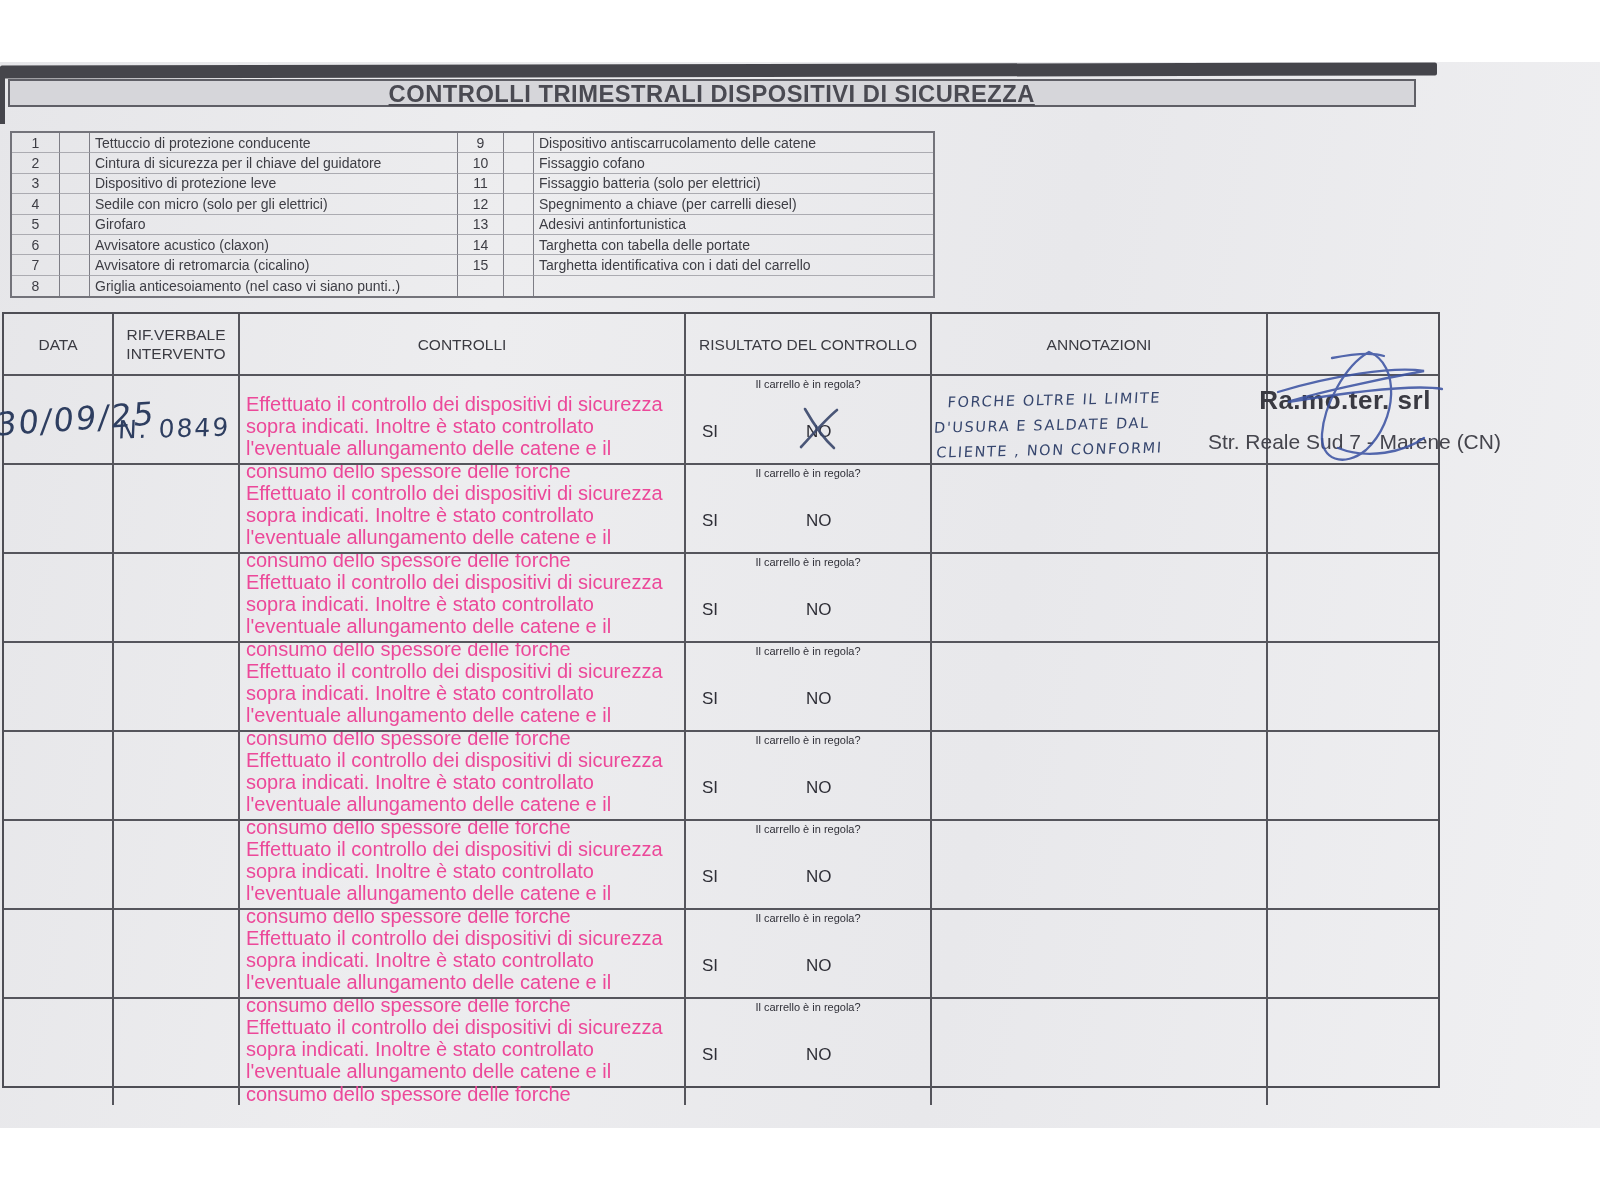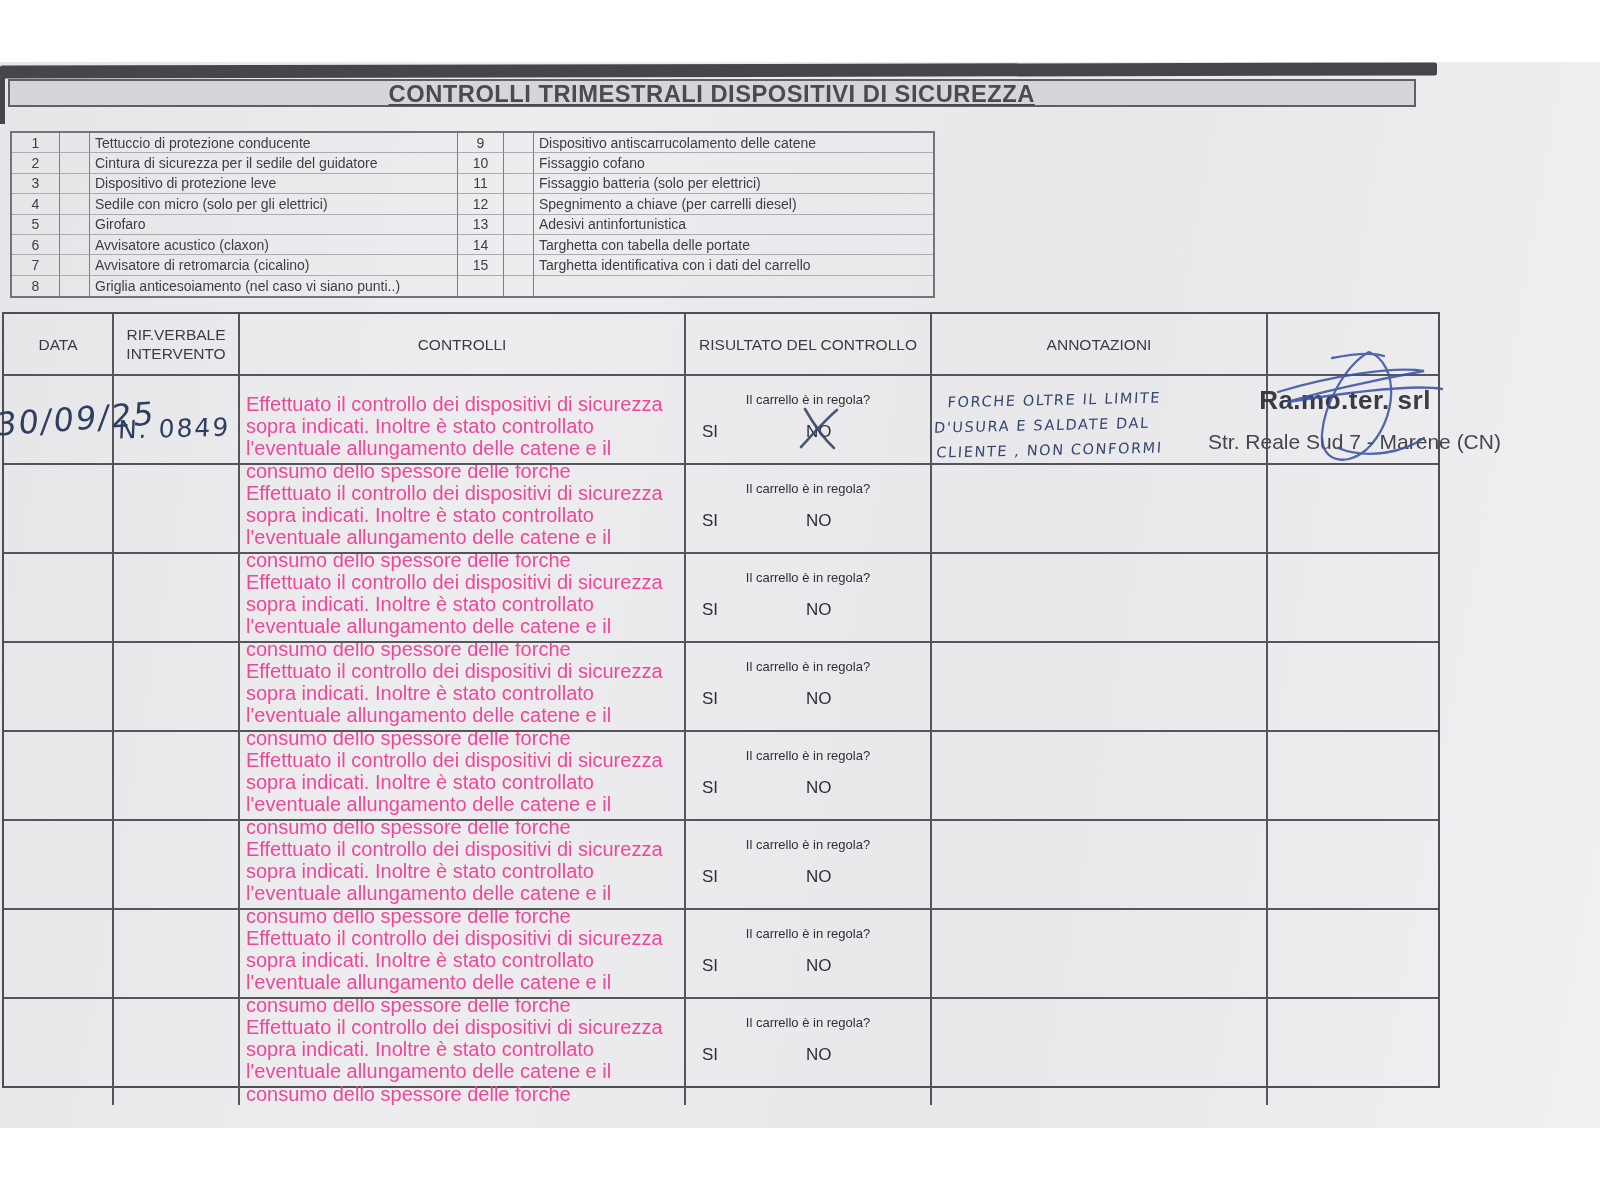--- a/index.html
+++ b/index.html
@@ -35,21 +35,21 @@
   .main-table{position:absolute;left:2px;top:312px;width:1438px;border:2px solid #4e4e55;
               box-sizing:border-box;background:transparent;}
   .header-row,.body-row{display:grid;grid-template-columns:110px 126px 446px 246px 336px 1fr;}
   .header-row{height:60px;}
   .body-row{height:89px;}
   .hcell{border-right:2px solid #55555c;display:flex;align-items:center;justify-content:center;
          text-align:center;font-size:15.5px;color:#3b3b42;line-height:19px;box-sizing:border-box;white-space:pre-line;}
   .bcell{border-right:2px solid #55555c;border-top:2px solid #55555c;position:relative;box-sizing:border-box;}
   .endc{border-right:none !important;}
   .controlli-cell{padding:17px 4px 0 6px;font-size:20px;line-height:22.2px;color:#ec4899;}
-  .question{display:block;text-align:center;margin-top:16px;font-size:13px;color:#2f2f37;}
+  .question{display:block;text-align:center;margin-top:2px;font-size:11px;color:#2f2f37;}
   .si{position:absolute;left:16px;top:46px;font-size:17px;color:#2f2f37;}
   .no{position:absolute;left:120px;top:46px;font-size:17px;color:#2f2f37;}
 
   
   .hw{position:absolute;font-family:"DejaVu Sans",sans-serif;color:#2e3e60;z-index:5;white-space:nowrap;}
   .hw-date{left:-4px;top:400px;font-size:32px;letter-spacing:2px;transform:rotate(-4deg) skewX(-8deg);}
   .hw-rif{left:118px;top:414px;font-size:25px;letter-spacing:2px;transform:rotate(-1.5deg) skewX(-4deg);}
   .hw-annot{left:938px;top:388px;font-size:14.5px;letter-spacing:1.6px;line-height:25px;
             transform:rotate(-1.3deg) skewX(-5deg);color:#36466e;}
   .hw-annot .l1{margin-left:8px;}
@@ -80,21 +80,21 @@
 
   <div class="checklist" id="checklist-grid">
       <div class="cell num">1</div>
       <div class="cell "></div>
       <div class="cell ">Tettuccio di protezione conducente</div>
       <div class="cell num">9</div>
       <div class="cell "></div>
       <div class="cell endcol">Dispositivo antiscarrucolamento delle catene</div>
       <div class="cell num">2</div>
       <div class="cell "></div>
-      <div class="cell ">Cintura di sicurezza per il sedile del guidatore</div>
+      <div class="cell ">Cintura di sicurezza per il chiave del guidatore</div>
       <div class="cell num">10</div>
       <div class="cell "></div>
       <div class="cell endcol">Fissaggio cofano</div>
       <div class="cell num">3</div>
       <div class="cell "></div>
       <div class="cell ">Dispositivo di protezione leve</div>
       <div class="cell num">11</div>
       <div class="cell "></div>
       <div class="cell endcol">Fissaggio batteria (solo per elettrici)</div>
       <div class="cell num">4</div>

